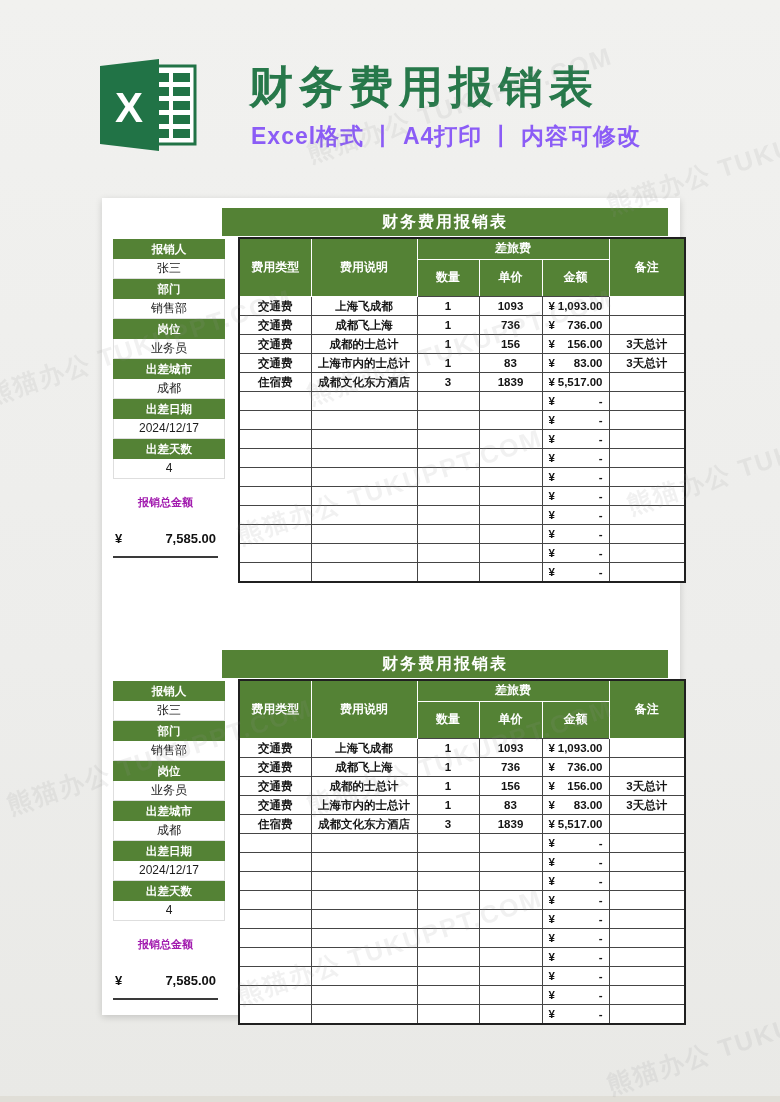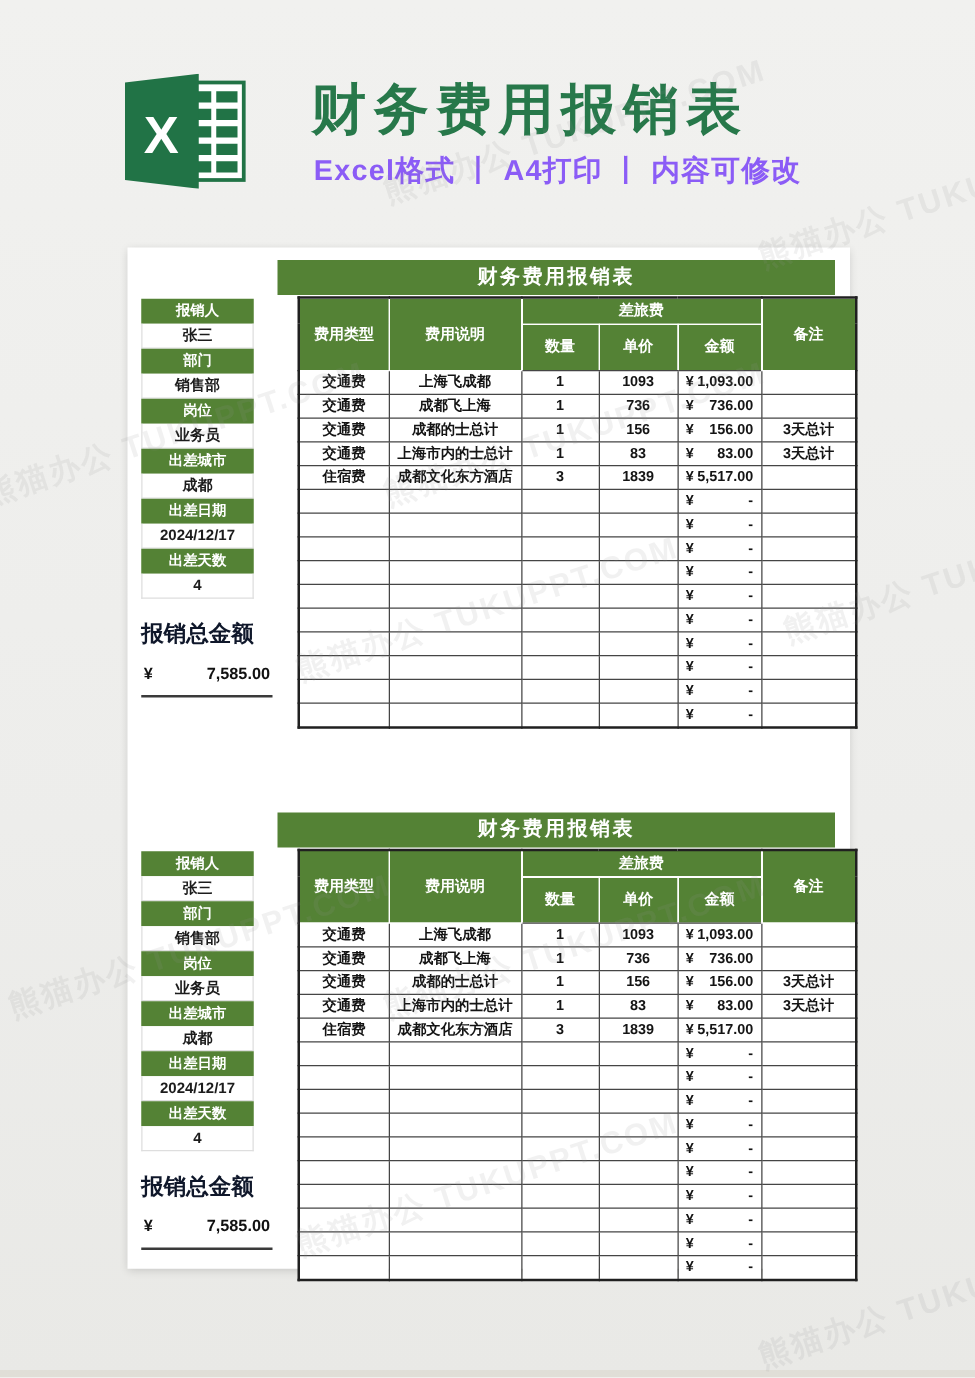--- a/index.html
+++ b/index.html
@@ -36,33 +36,33 @@
   .panel{
     position:absolute; left:102px; top:198px; width:578px; height:817px;
     background:#ffffff;
     box-shadow:0 2px 7px rgba(0,0,0,.16);
   }
   .sheet{ position:absolute; left:0; width:578px; height:353px; }
   .sheet.first{ top:10px; }
   .sheet.second{ top:452px; }
 
   
-  .sidebar{ position:absolute; left:11px; top:31px; width:90px; }
+  .sidebar{ position:absolute; left:11px; top:31px; width:112px; }
   .sb-label{
     height:20px; line-height:20px; background:var(--green); color:#fff;
     font-size:11.5px; font-weight:bold; text-align:center;
   }
   .sb-value{
     height:20px; line-height:19px; background:#fff; color:#1c1c1c;
-    font-size:12px; font-weight:700; text-align:center;
+    font-size:12px; font-weight:400; text-align:center;
     border:1px solid #dedede; border-top:none;
   }
   .total-label{
     position:absolute; left:11px; top:287px; width:105px;
-    font-size:18px; font-weight:bold; color:#0f172a; text-align:left;
+    font-size:11px; font-weight:bold; color:#a21caf; text-align:center;
   }
   .total-row{
     position:absolute; left:11px; top:323px; width:105px; height:27px;
     display:flex; justify-content:space-between; align-items:flex-start;
     font-size:13px; font-weight:bold; color:#111;
     border-bottom:2px solid #3a3a3a; padding:0 2px;
   }
 
   
   .tbl-title{

